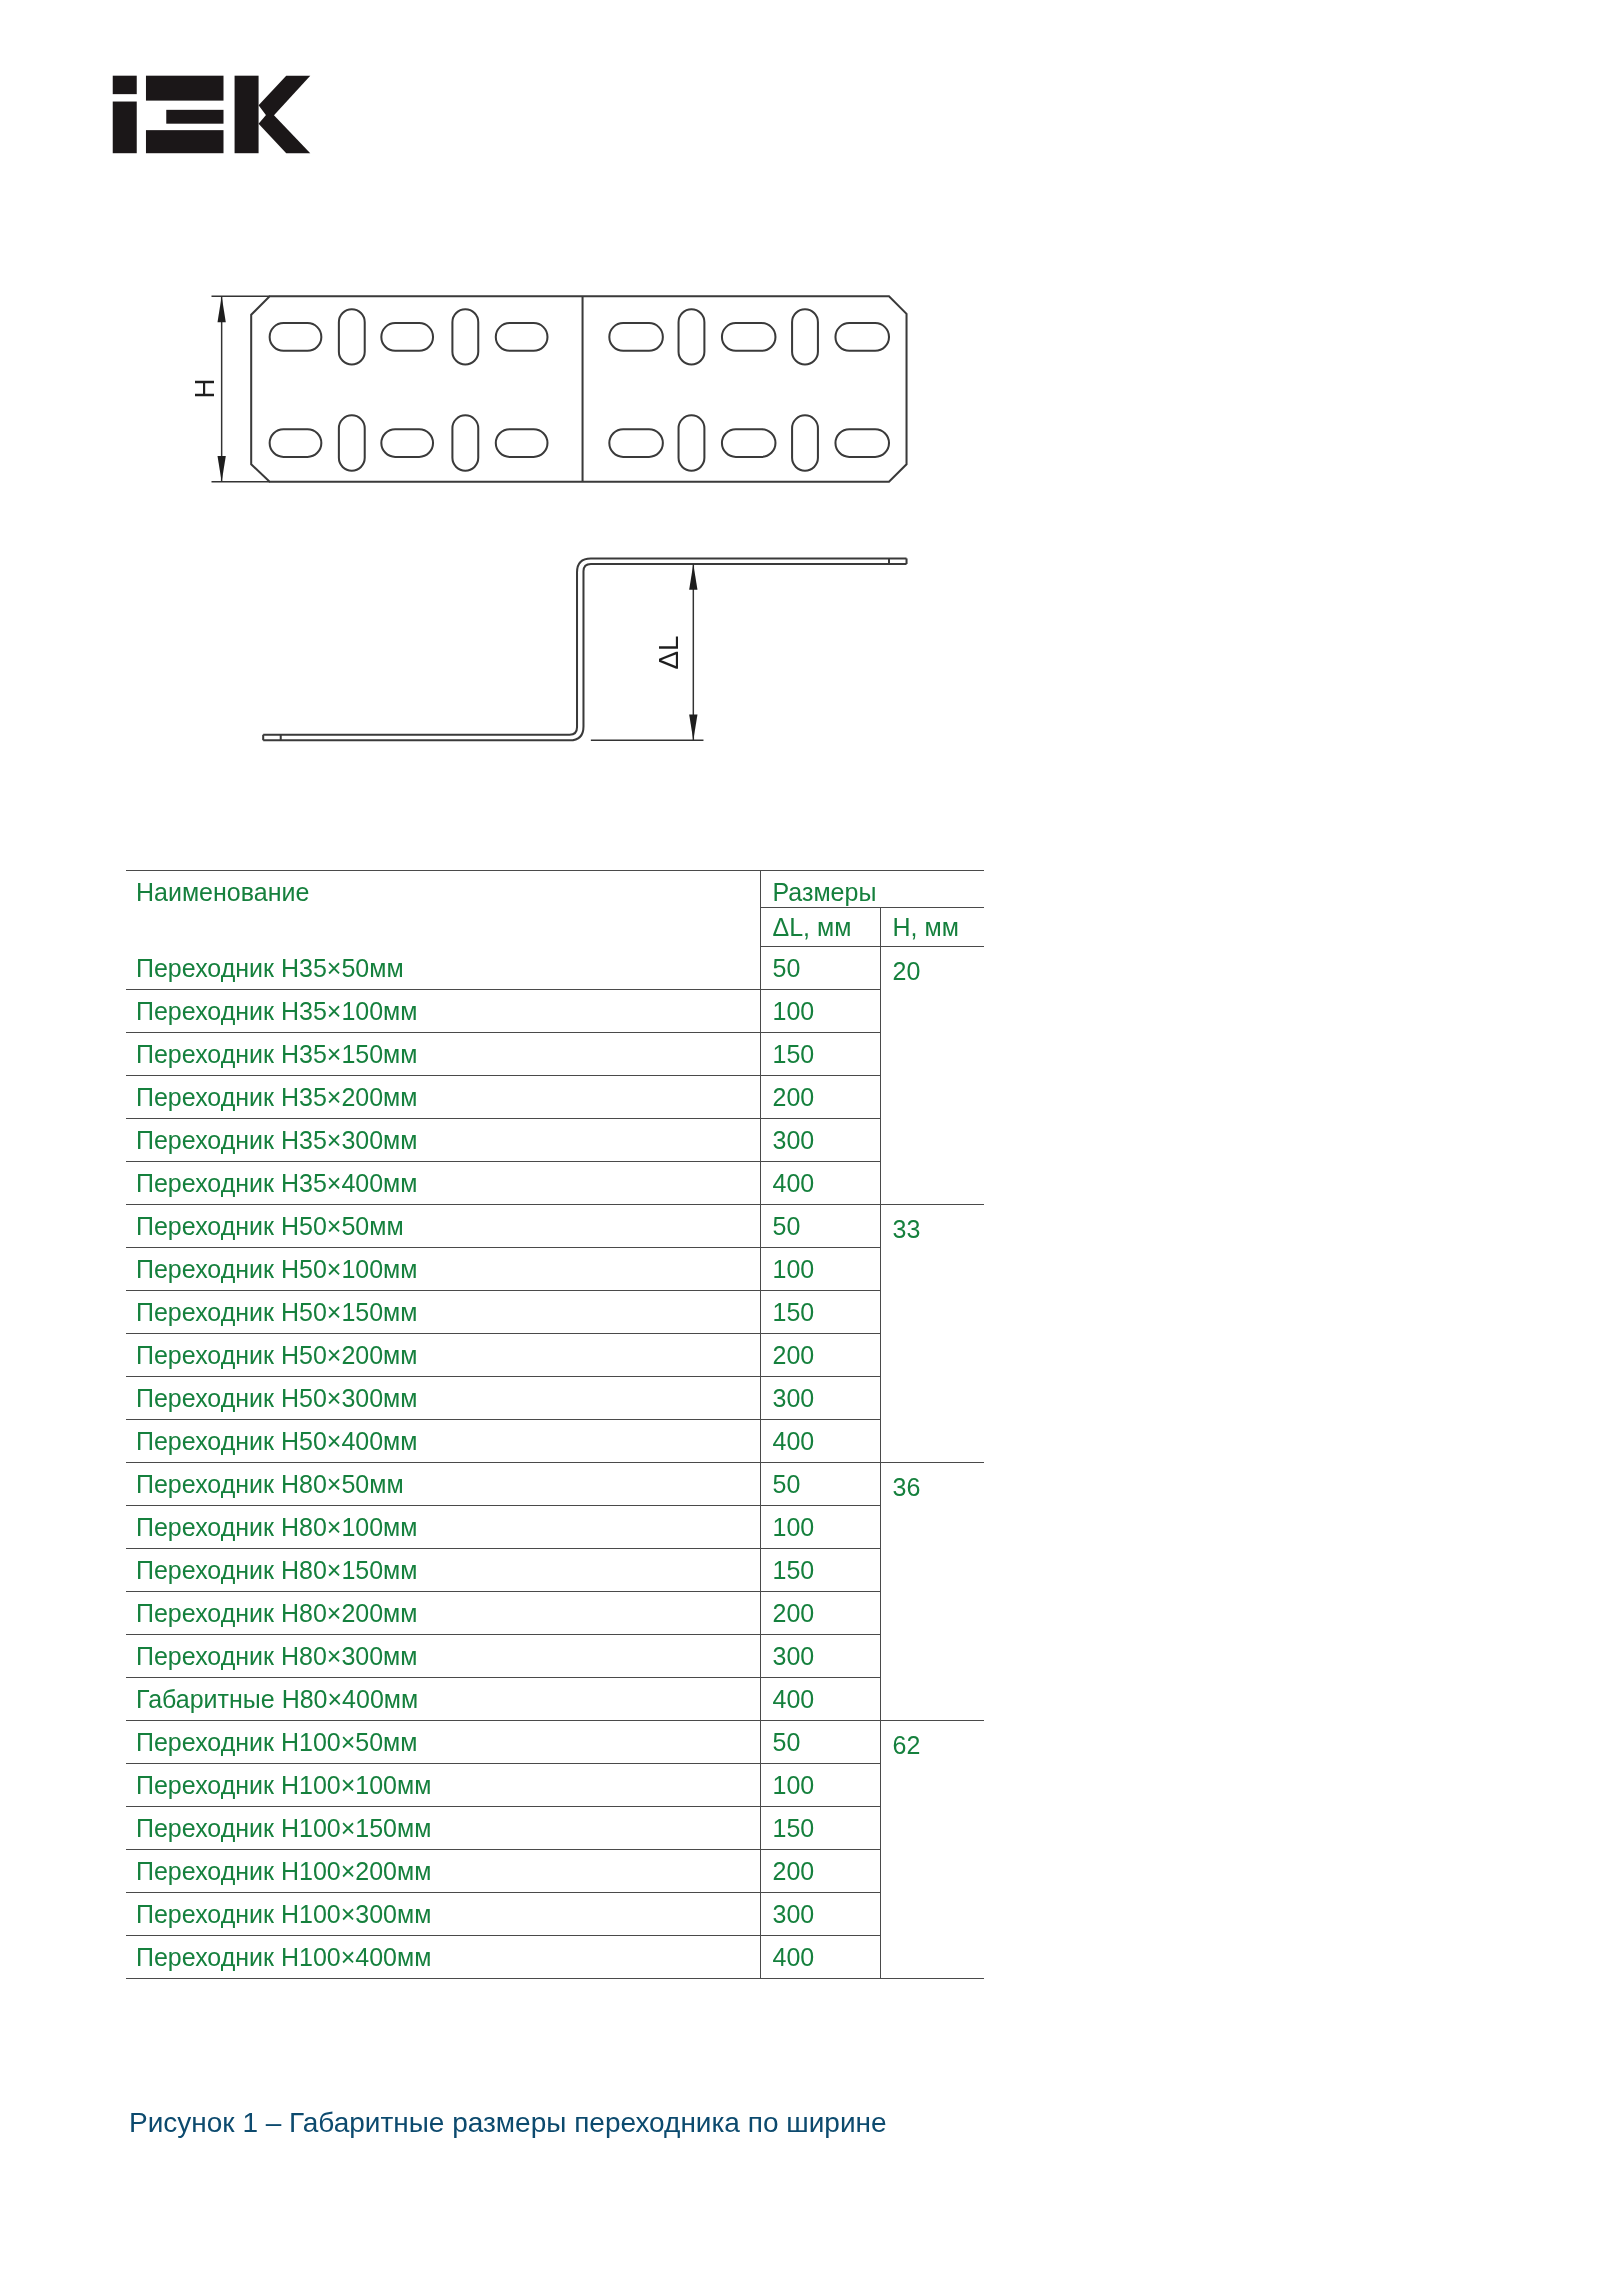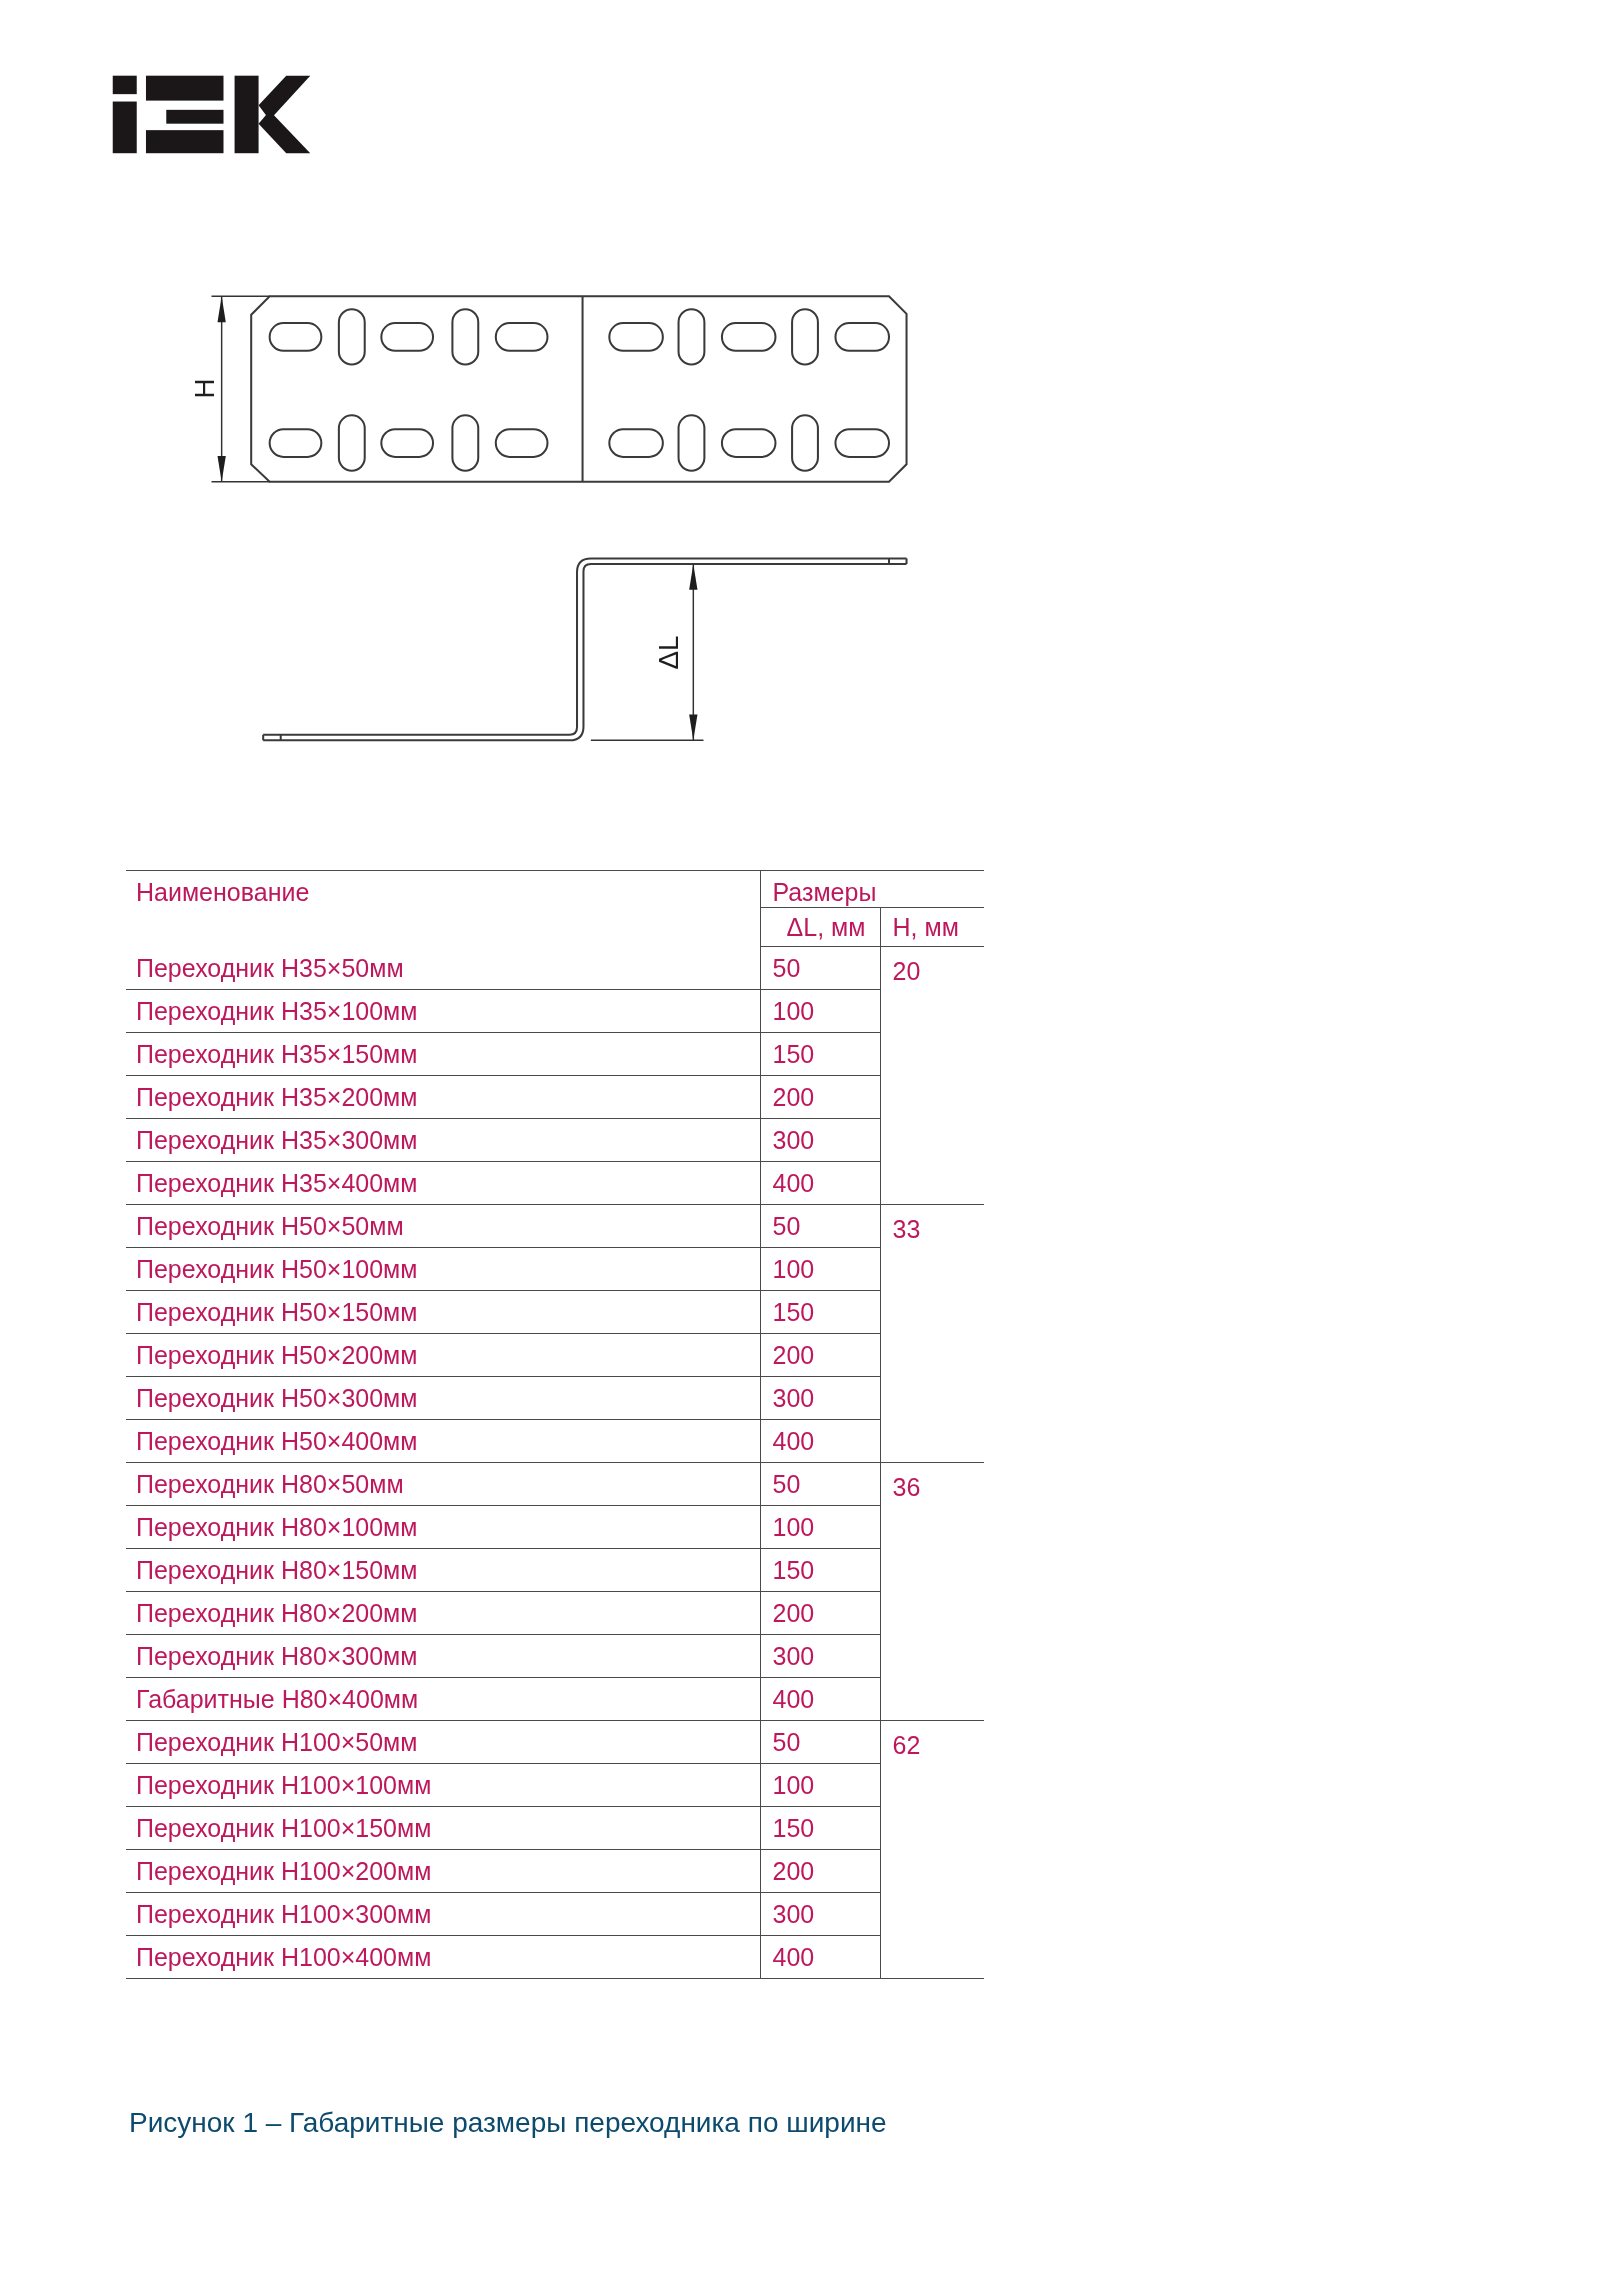--- a/index.html
+++ b/index.html
@@ -13,34 +13,34 @@
     margin:0 auto;
   }
   .drawings{position:absolute;left:0;top:0;width:1610px;height:2290px;pointer-events:none;}
   
   table.dim-table{
     position:absolute;left:126px;top:870px;
     width:858px;
     border-collapse:collapse;
     table-layout:fixed;
     font-size:25px;
-    color:#be185d;
+    color:#15803d;
   }
   .dim-table col.c1{width:634px;}
   .dim-table col.c2{width:120px;}
   .dim-table col.c3{width:104px;}
   .dim-table th,.dim-table td{
     font-weight:normal;text-align:left;
     padding:0 0 0 10px;
     white-space:nowrap;overflow:hidden;
   }
   .dim-table thead th{vertical-align:top;padding-top:7.4px;}
   .dim-table .h-name{height:48px;border-top:1.8px solid #4a4a4a;border-right:1.8px solid #4a4a4a;}
   .dim-table .h-sizes{border-top:1.8px solid #4a4a4a;border-bottom:1.8px solid #4a4a4a;padding-left:12px;}
-  .dim-table .h-dl{height:38px;border-right:1.8px solid #4a4a4a;border-bottom:1.8px solid #4a4a4a;padding-left:12px;vertical-align:middle;padding-top:0;text-align:center;}
+  .dim-table .h-dl{height:38px;border-right:1.8px solid #4a4a4a;border-bottom:1.8px solid #4a4a4a;padding-left:12px;vertical-align:middle;padding-top:0;}
   .dim-table .h-h{border-bottom:1.8px solid #4a4a4a;padding-left:12px;vertical-align:middle;padding-top:0;}
   .dim-table tbody tr{height:43px;}
   .dim-table td{vertical-align:middle;}
   .dim-table td.td-name{border-bottom:1.8px solid #4a4a4a;border-right:1.8px solid #4a4a4a;}
   .dim-table td.td-dl{border-bottom:1.8px solid #4a4a4a;border-right:1.8px solid #4a4a4a;padding-left:12px;}
   .dim-table td.td-h{border-bottom:1.8px solid #4a4a4a;padding-left:12px;vertical-align:top;padding-top:9.2px;}
   
   .caption{
     position:absolute;left:129px;top:2107px;
     font-size:28px;color:#0c4a6e;white-space:nowrap;

